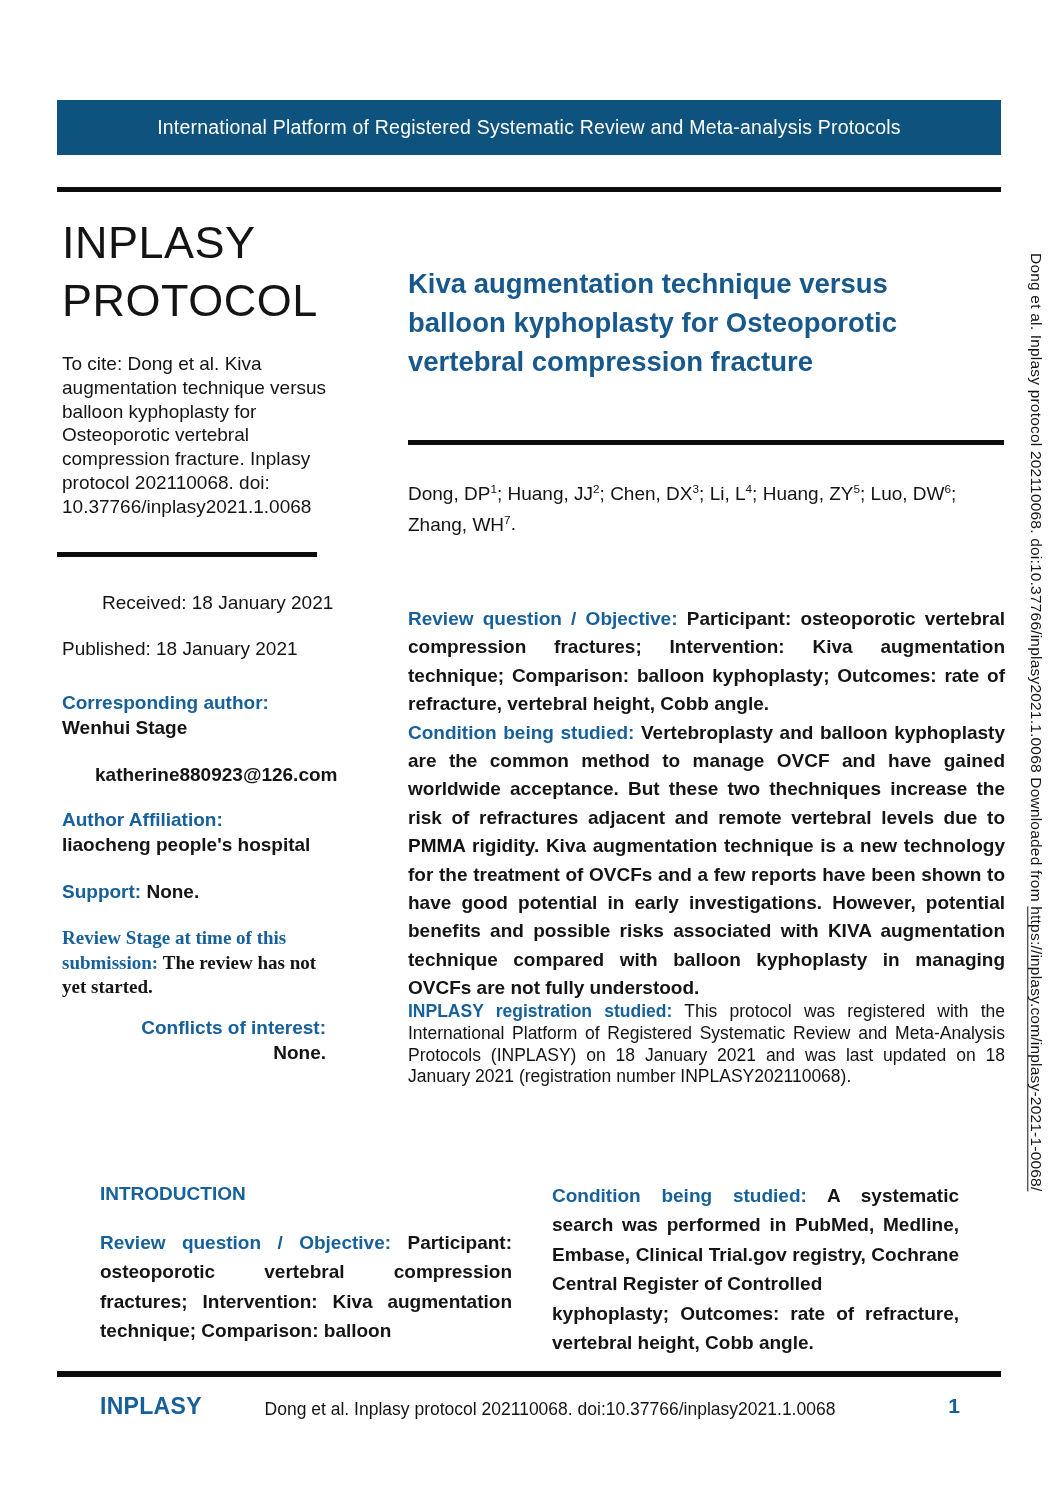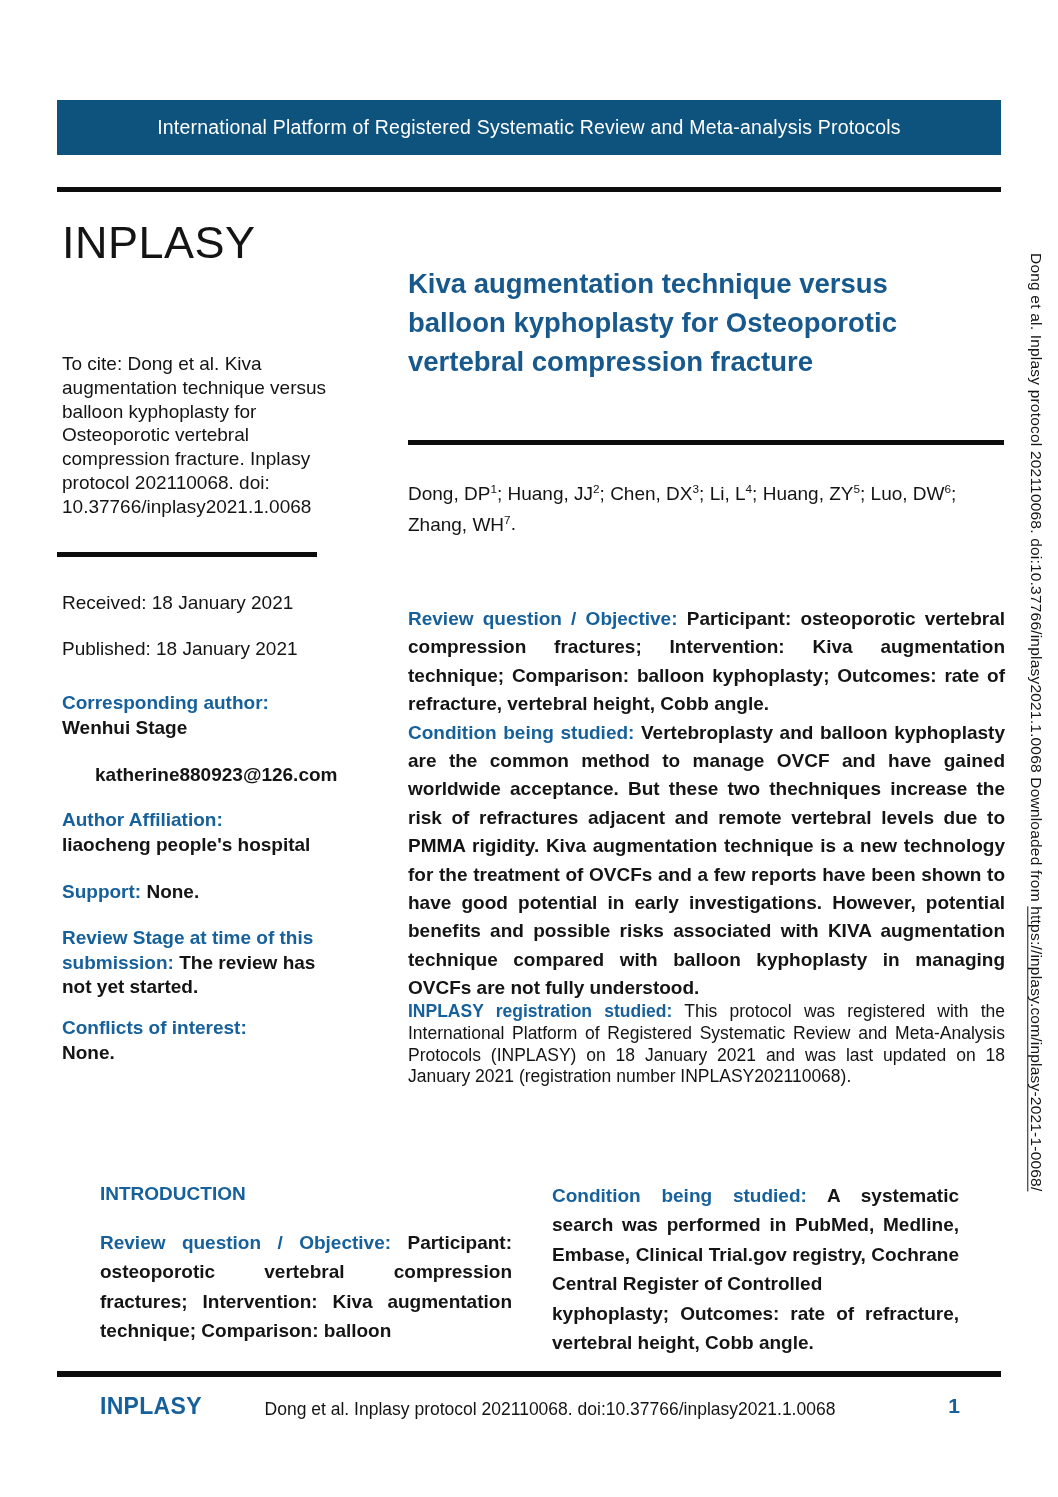--- a/index.html
+++ b/index.html
@@ -23,28 +23,28 @@
   .rule-top{left:57px;top:187px;width:944px;height:5px;}
   .rule-left{left:57px;top:552px;width:260px;height:5px;}
   .rule-right{left:408px;top:440px;width:596px;height:5px;}
   .rule-footer{left:57px;top:1371px;width:944px;height:6px;}
 
   .masthead-title{position:absolute;left:62px;top:214px;font-size:45px;line-height:58px;
     color:var(--text-black);letter-spacing:0.5px;}
   .citation{position:absolute;left:62px;top:352px;width:266px;font-size:19px;line-height:23.8px;}
 
   .leftblock{position:absolute;left:62px;width:264px;font-size:19px;line-height:24.5px;}
-  .lb-received{top:591px;}
+  .lb-received{top:591px;margin-left:40px;}
   .lb-published{top:637px;}
   .lb-corresponding{top:691px;}
   .lb-email{top:763px;font-weight:bold;margin-left:33px;}
   .lb-affiliation{top:808px;}
   .lb-support{top:880px;}
-  .lb-stage{top:926px;}
-  .lb-conflicts{top:1016px;}
+  .lb-stage{top:926px;font-family:Liberation Serif, serif;}
+  .lb-conflicts{top:1016px;text-align:right;}
   .bluelabel{color:var(--heading-blue);font-weight:bold;}
   .boldval{font-weight:bold;color:var(--text-black);}
 
   .doc-title{position:absolute;left:408px;top:264px;width:575px;font-size:27.5px;line-height:39px;
     font-weight:bold;color:var(--title-blue);}
   .authors{position:absolute;left:408px;top:476px;width:600px;font-size:19px;line-height:25px;}
   .authors sup{font-size:0.62em;}
 
   .review-block{position:absolute;left:408px;top:605px;width:597px;font-size:19px;line-height:28.4px;
     font-weight:bold;text-align:justify;}
@@ -74,20 +74,21 @@
 <div class="page">
 
   <div class="banner">
     <span>International Platform of Registered Systematic Review and Meta-analysis Protocols</span>
   </div>
 
   <div class="rule rule-top"></div>
 
   <div class="masthead-title">
     <div>INPLASY</div>
+    <div>PROTOCOL</div>
   </div>
 
   <div class="citation">To cite: Dong et al. Kiva augmentation technique versus balloon kyphoplasty for Osteoporotic vertebral compression fracture. Inplasy protocol 202110068. doi: 10.37766/inplasy2021.1.0068</div>
 
   <div class="rule rule-left"></div>
 
   <div class="leftblock lb-received">Received: 18 January 2021</div>
   <div class="leftblock lb-published">Published: 18 January 2021</div>
 
   <div class="leftblock lb-corresponding">

